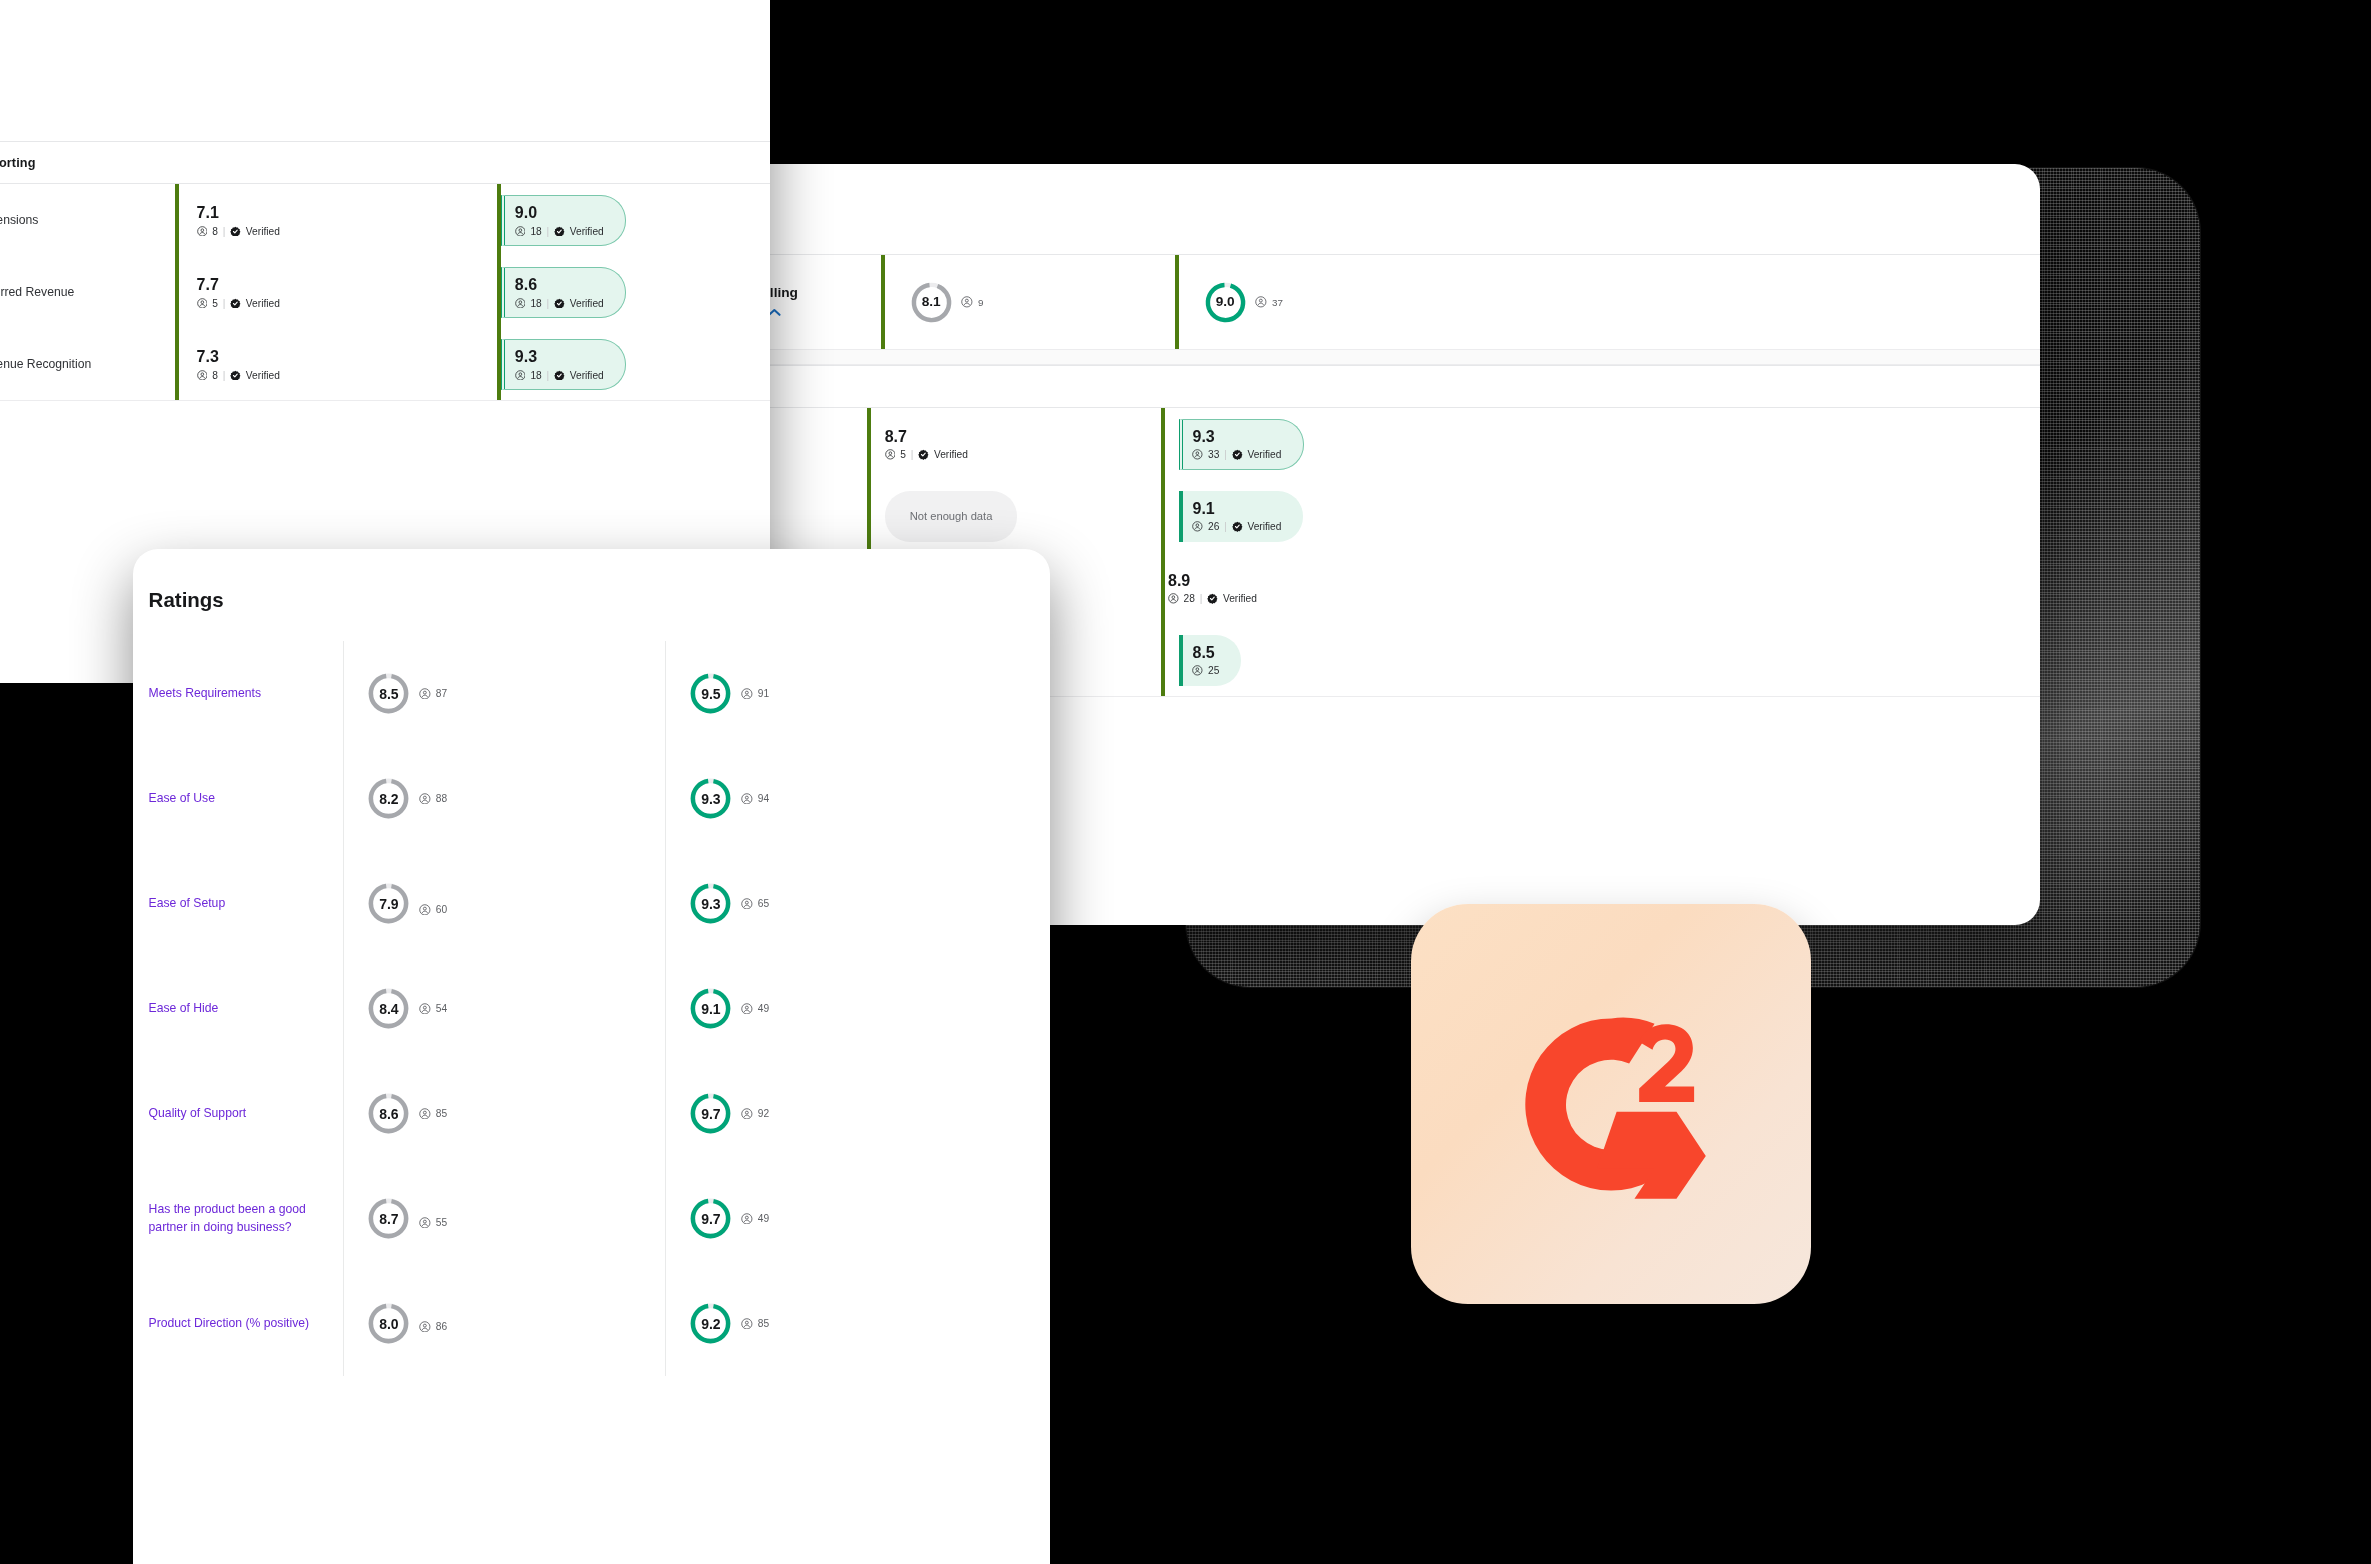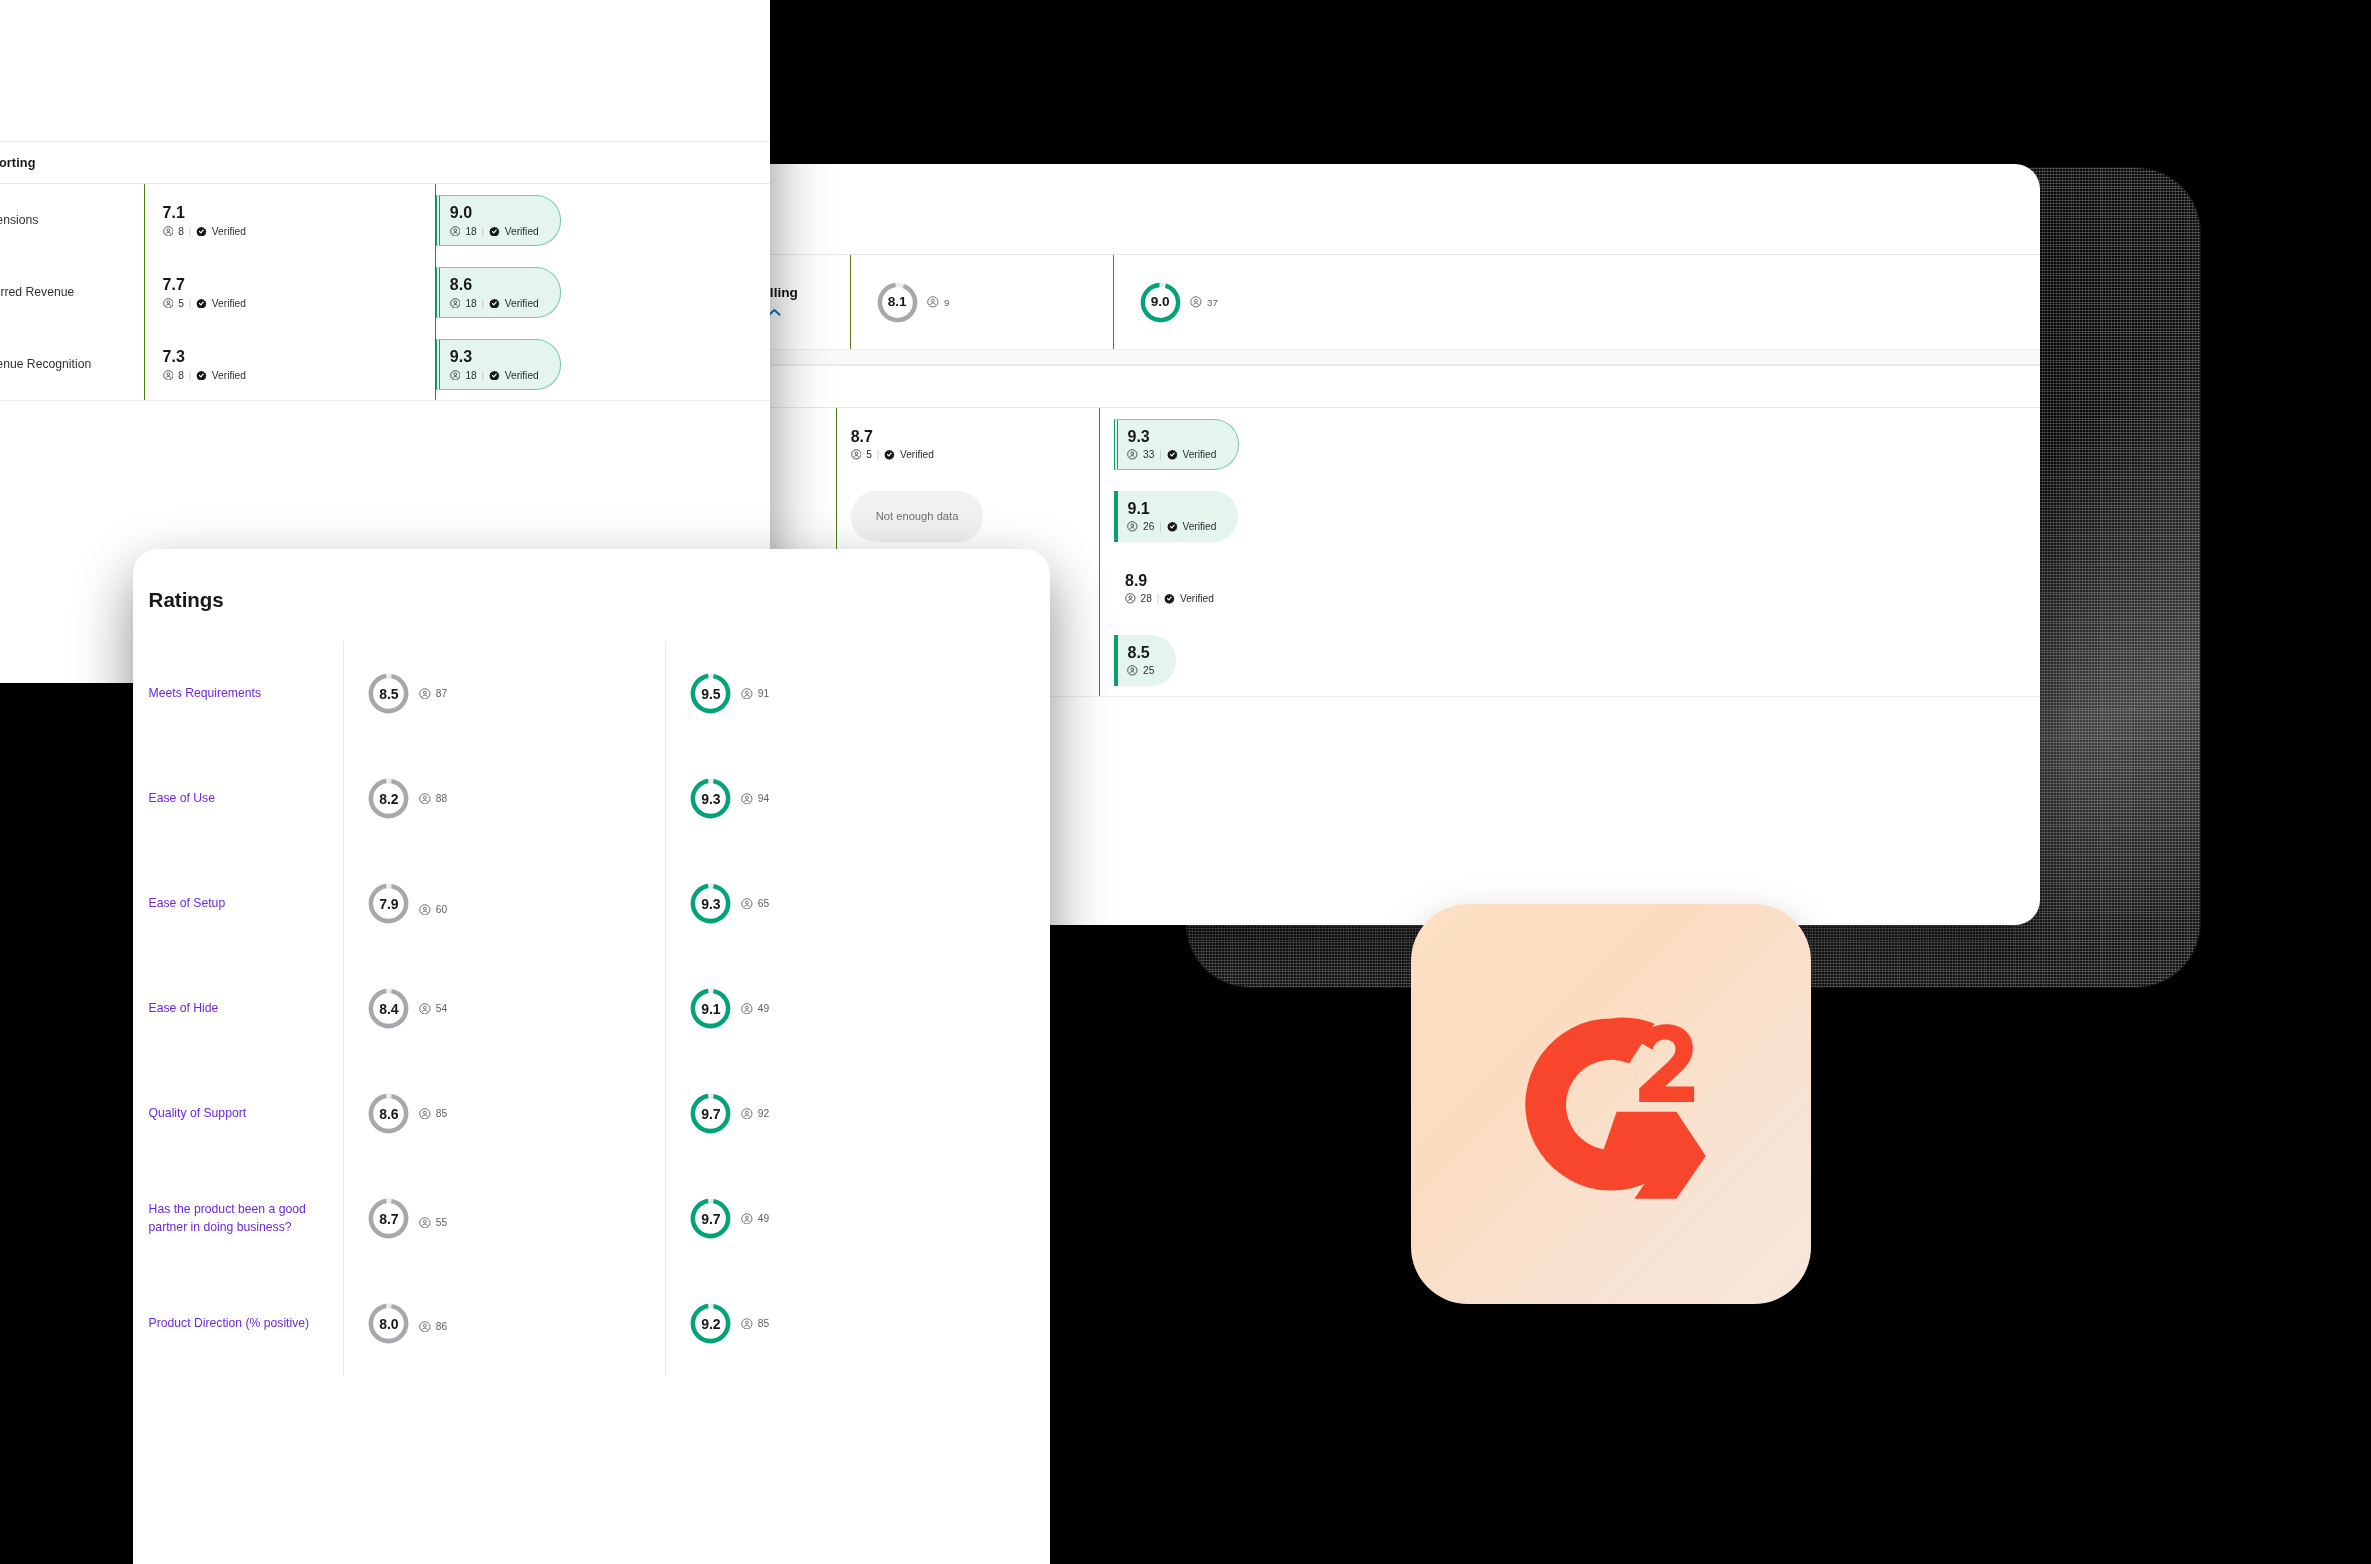--- a/index.html
+++ b/index.html
@@ -45,21 +45,21 @@
   .grid-rows{border-bottom:1px solid #ececee;}
 
   
   .frow{display:flex;align-items:stretch;min-height:72px;}
   .fname{
     font-size:12.2px;color:#303236;display:flex;align-items:center;
     padding-left:13.7px;box-sizing:border-box;
   }
   .fcell{
     display:flex;align-items:center;box-sizing:border-box;
-    border-left:1px solid #4d7c0f;position:relative;
+    border-left:4px solid #4d7c0f;position:relative;margin-left:31px;
   }
 
   .pill{
     display:inline-flex;flex-direction:column;justify-content:center;
     box-sizing:border-box;padding:6.8px 21.5px 6.8px 9.8px;
     border-radius:0 25px 25px 0;min-height:51px;
   }
   .pill.plain{padding-left:0;}
   .pill.hl{
     background:#e4f5ee;border:1px solid #79c7ab;border-left:4.9px double #0e9e6e;
@@ -265,21 +265,21 @@
                 <span class="ico">
                   <svg width="10.7" height="10.7" viewBox="0 0 16 16">
                     <path d="M8 .7l1.9 1.4 2.3-.3 1 2.1 2.1 1-.3 2.3L16.3 9l-1.3 1.8.3 2.3-2.1 1-1 2.1-2.3-.3L8 17.3 6.1 15.9l-2.3.3-1-2.1-2.1-1 .3-2.3L-.3 9l1.4-1.8-.3-2.3 2.1-1 1-2.1 2.3.3z" transform="scale(.92) translate(.7 .5)" fill="#17181a"></path>
                     <path d="M5.2 8.2l2 2 3.6-3.9" fill="none" stroke="#fff" stroke-width="1.7" stroke-linecap="round" stroke-linejoin="round"></path>
                   </svg>
                 </span>
                 <span>Verified</span>
               </span>
             </span>
           </div>
-          <div class="fcell" style="flex:1;padding-left:25px">
+          <div class="fcell" style="flex:1;padding-left:3px">
             <span class="pill plain">
               <span class="score">8.9</span>
               <span class="meta">
                 <span class="ico">
                   <svg width="10.7" height="10.7" viewBox="0 0 16 16">
                     <circle cx="8" cy="8" r="7" fill="none" stroke="#2c2e31" stroke-width="1.2"></circle>
                     <circle cx="8" cy="6.3" r="2" fill="none" stroke="#2c2e31" stroke-width="1.2"></circle>
                     <path d="M4.3 12.4c.7-1.8 2-2.6 3.7-2.6s3 .8 3.7 2.6" fill="none" stroke="#2c2e31" stroke-width="1.2"></path>
                   </svg>
                 </span>

